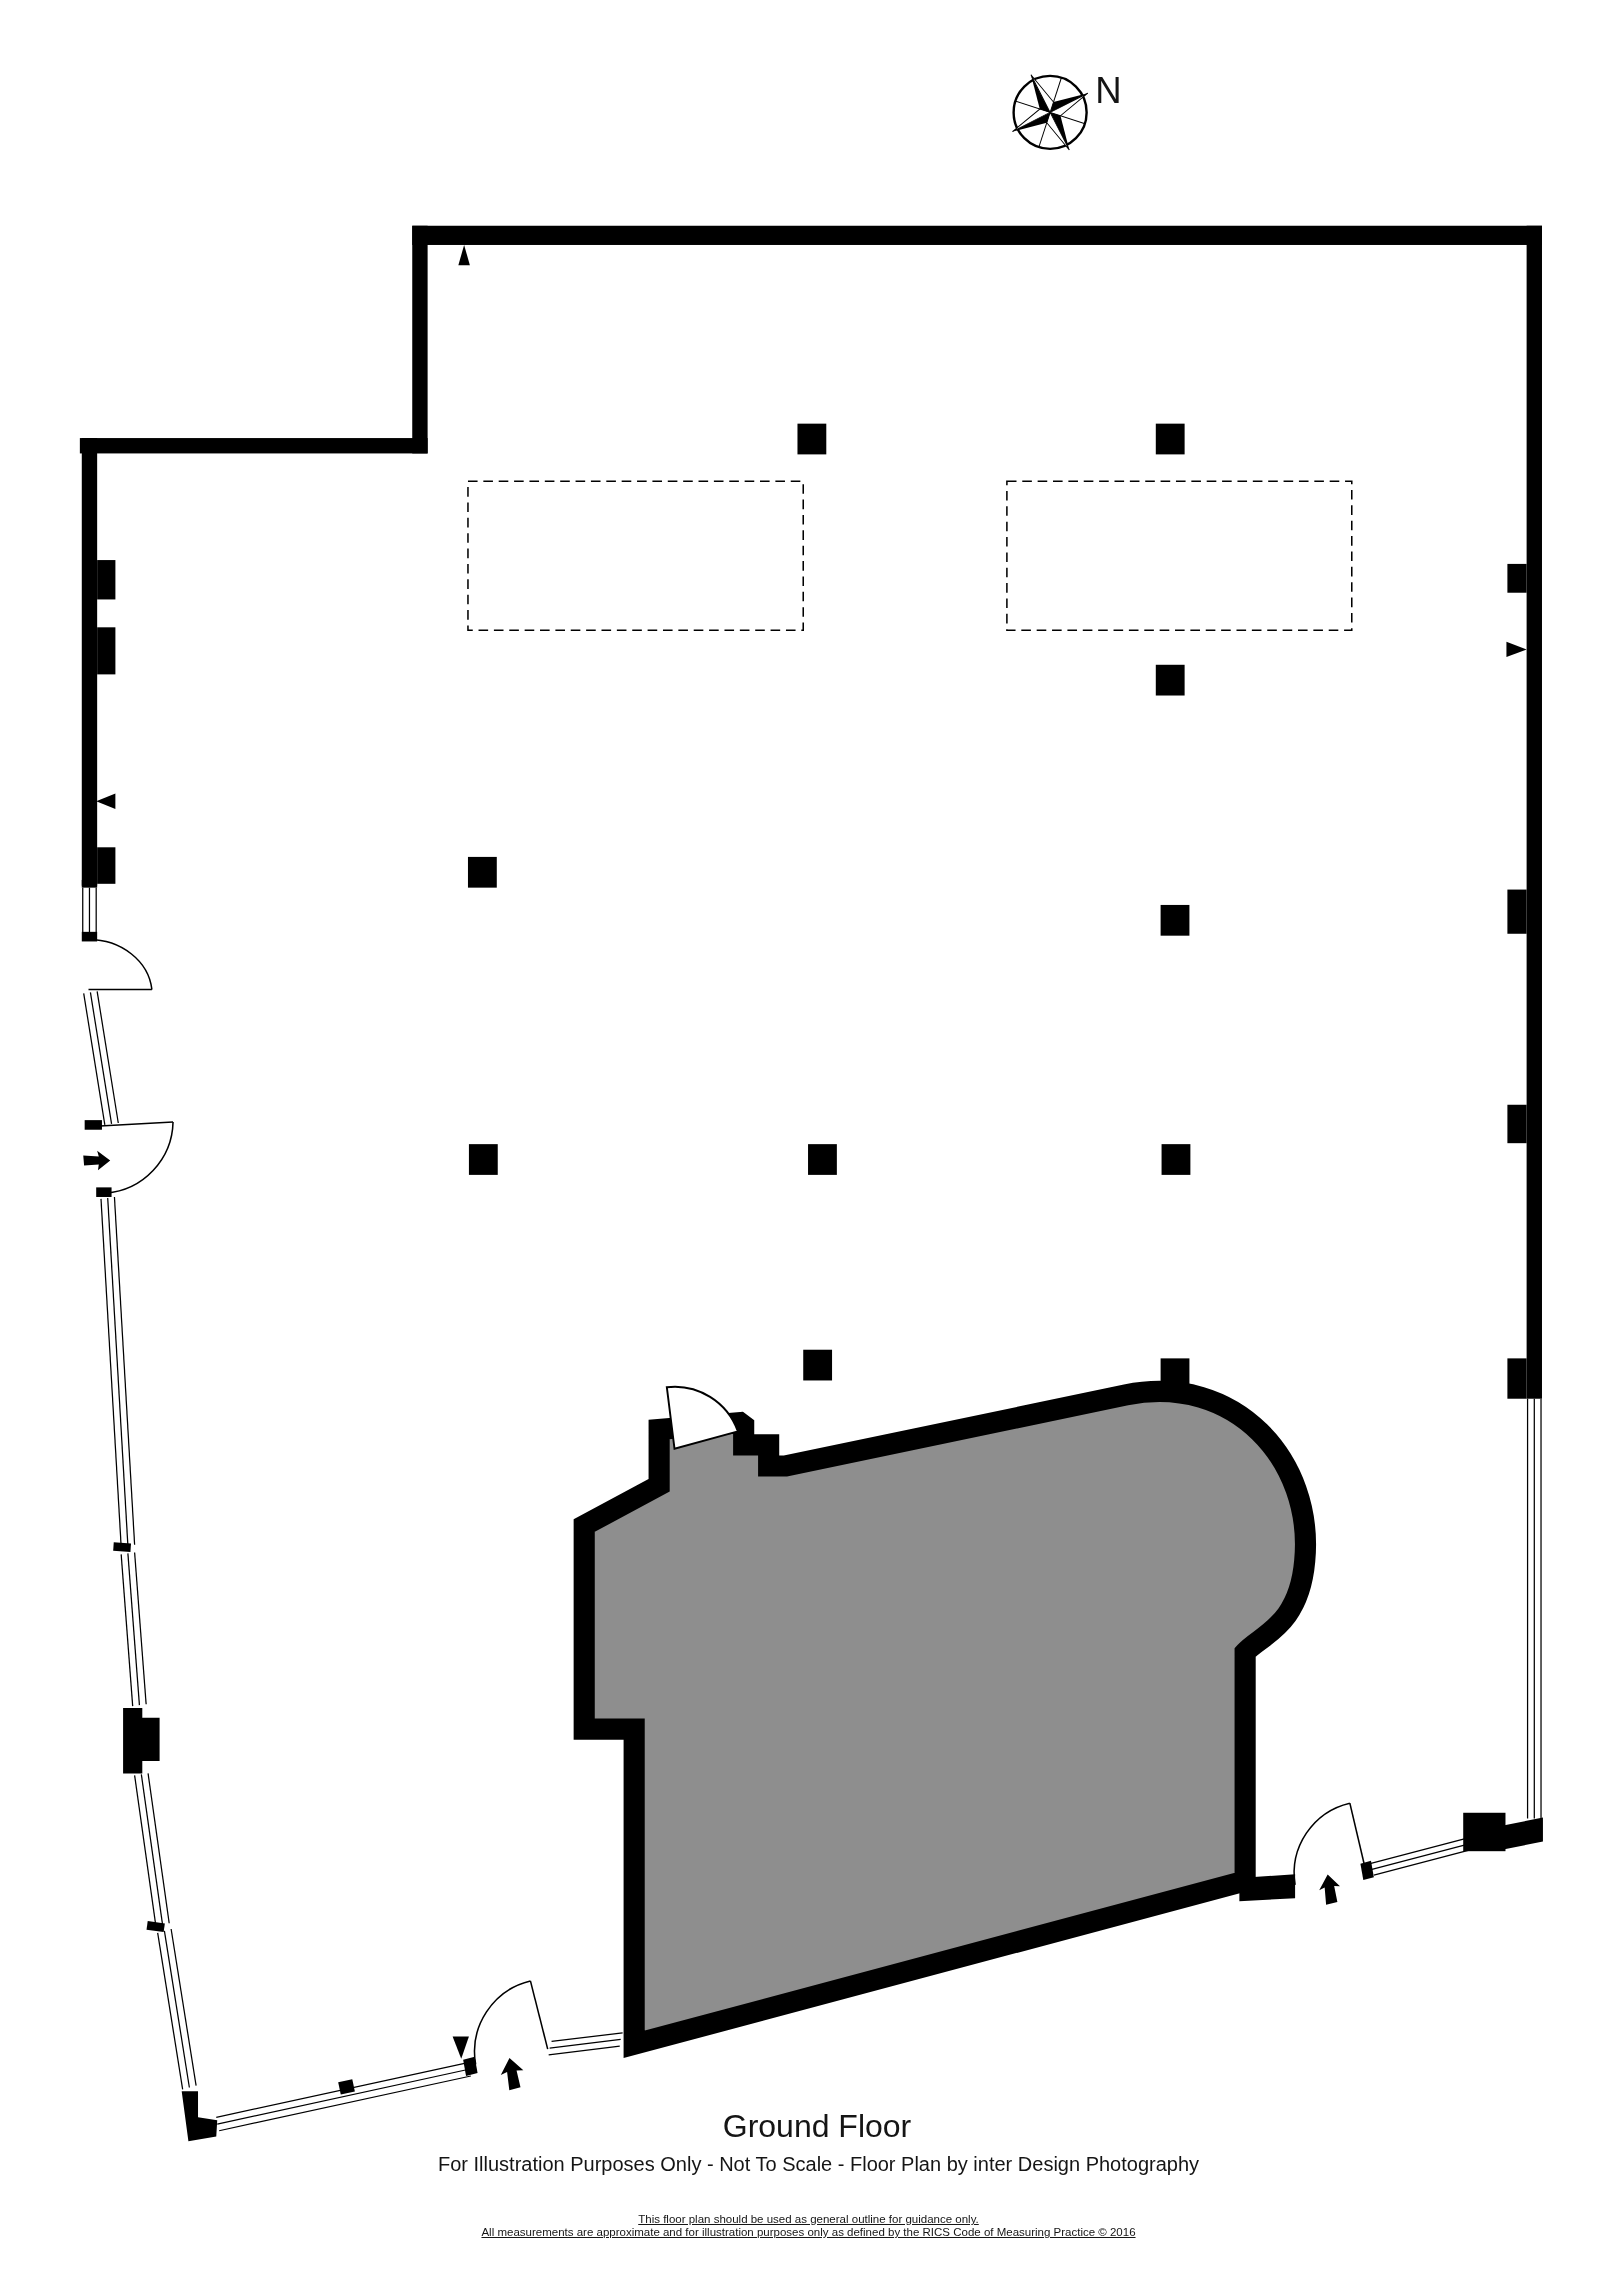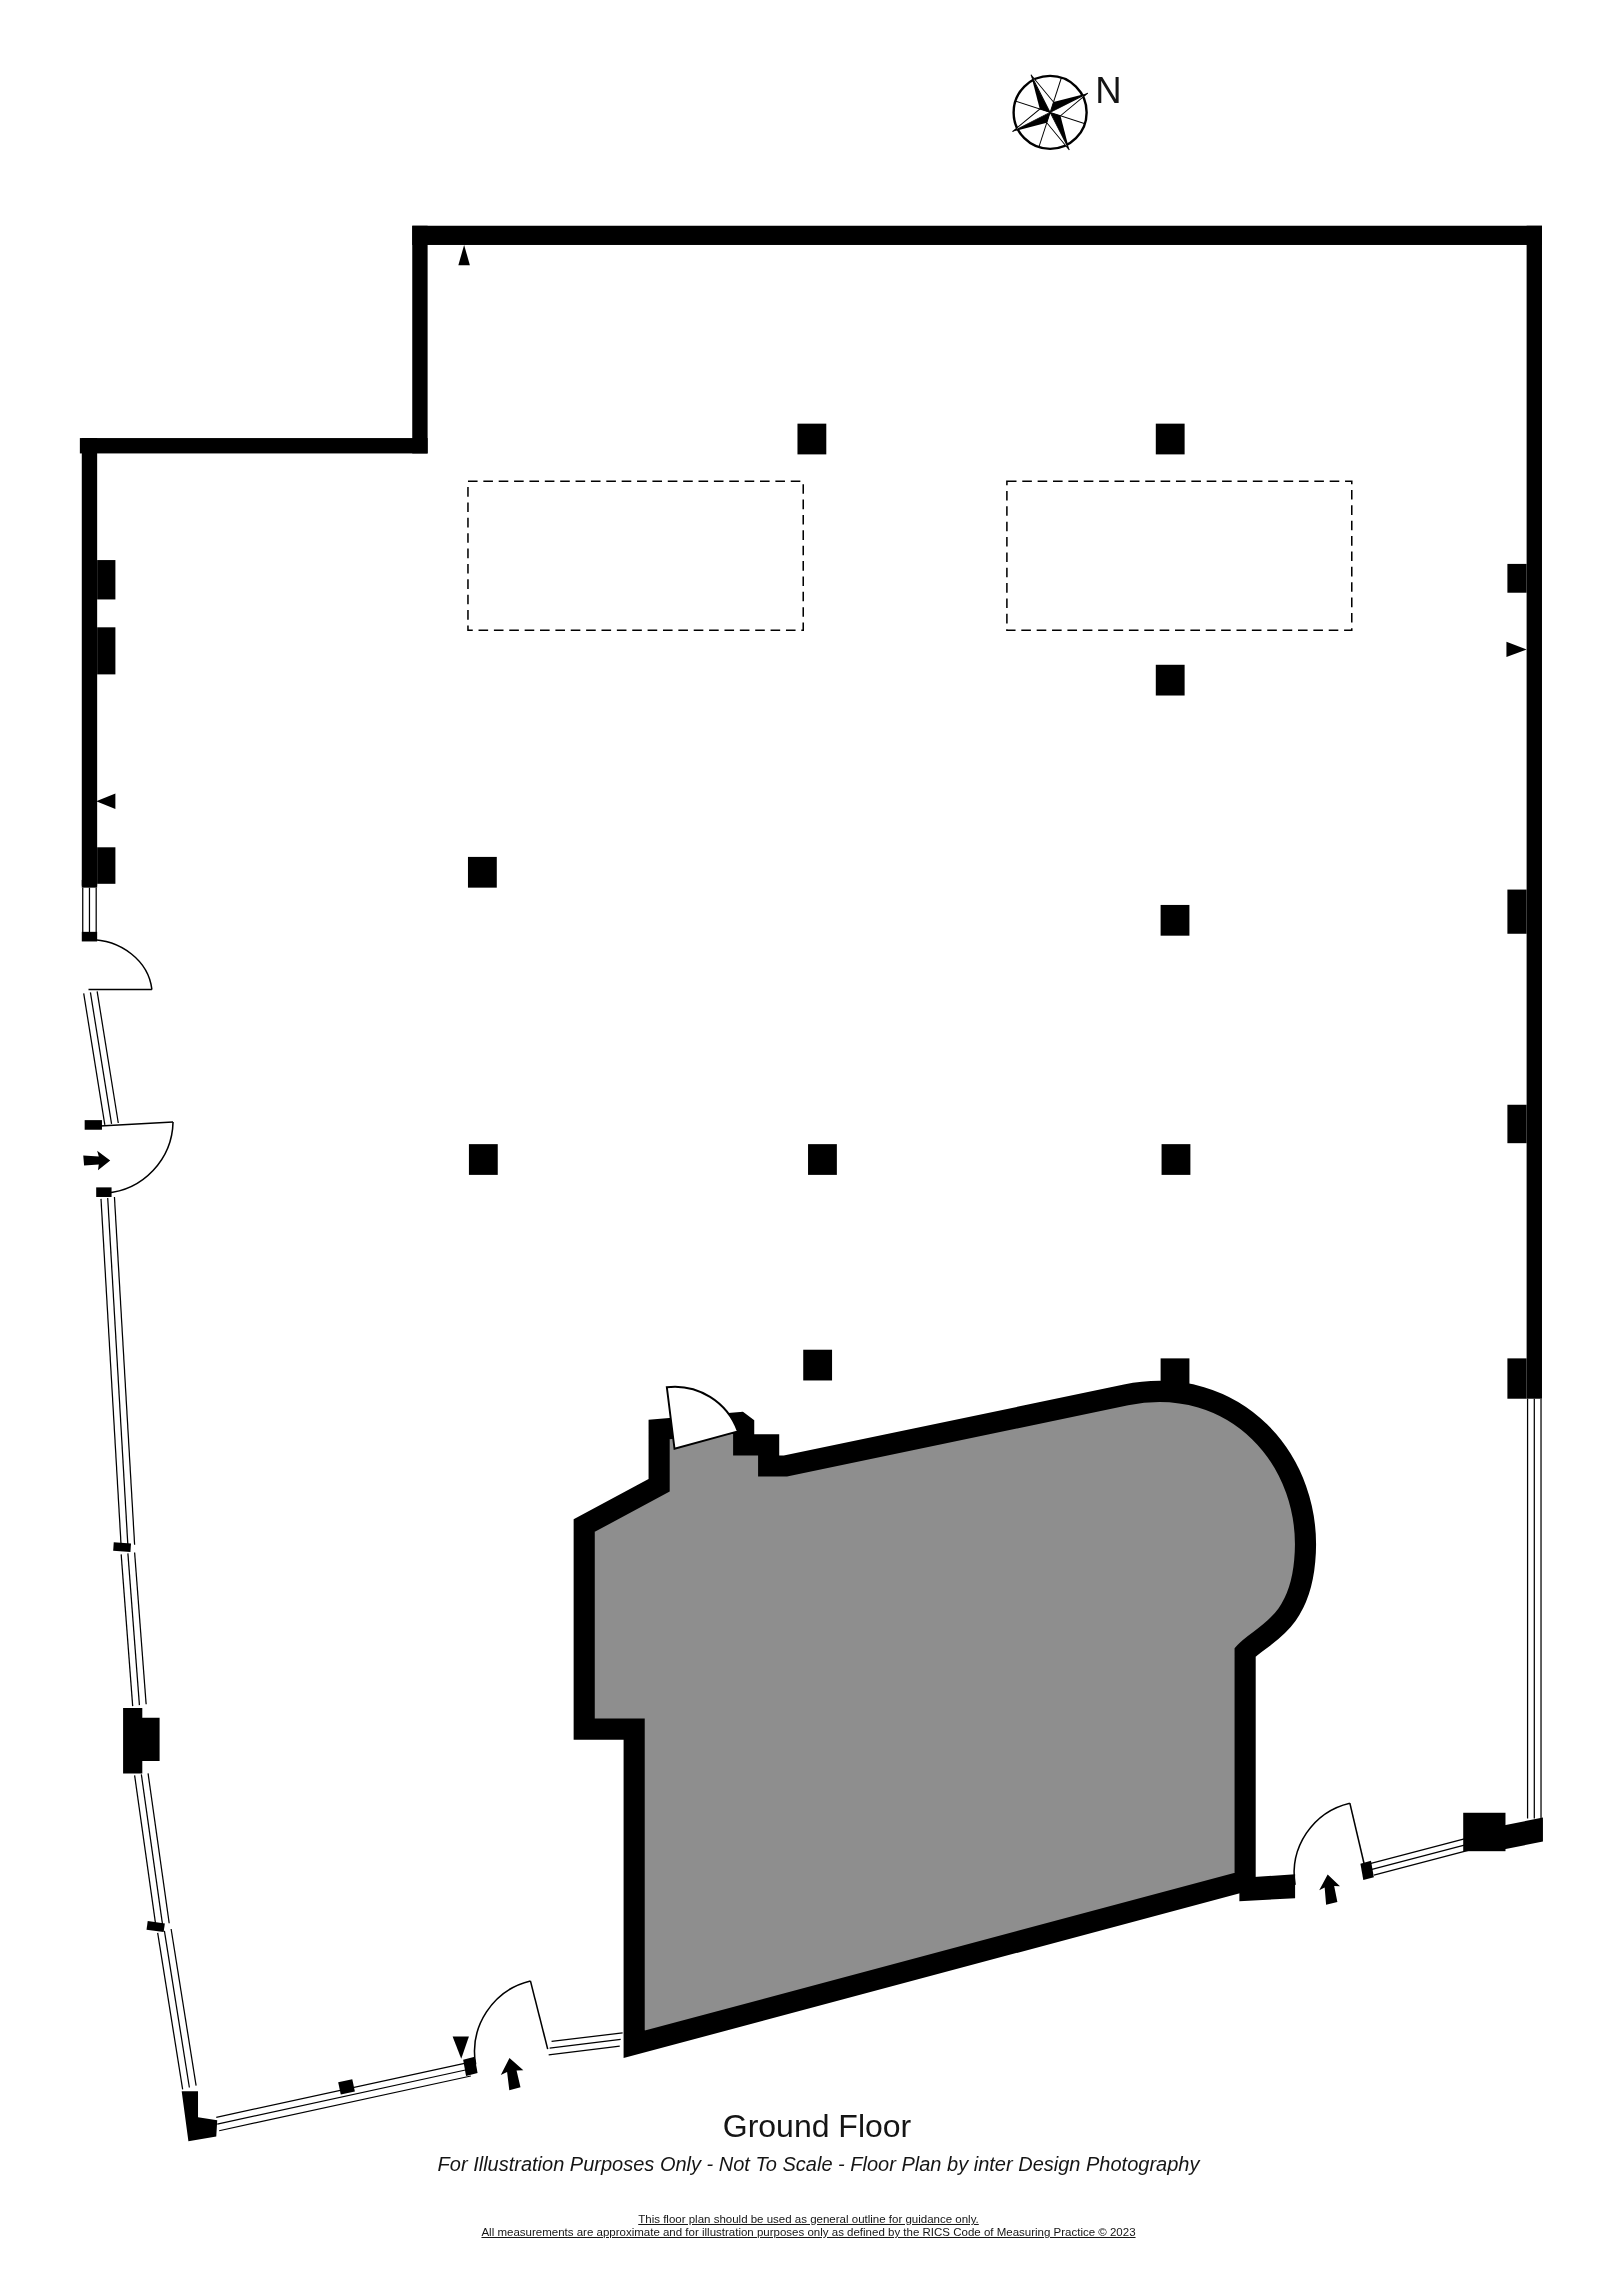--- a/index.html
+++ b/index.html
@@ -7,21 +7,21 @@
         font-family:"Liberation Sans", sans-serif;color:#111;}
   .plan-svg{position:absolute;left:0;top:0;}
   .txt{position:absolute;text-align:center;color:#151515;}
   .title-block{left:429px;top:33px;width:769px;}
   .title-line{font-size:36px;line-height:41px;}
   .area-label{font-size:19px;line-height:25px;margin-top:3.8px;}
   .area-value{font-size:24px;line-height:29px;margin-top:1.9px;}
   .room-block{left:715px;top:874px;width:384px;}
   .room-line{font-size:26px;line-height:32px;}
   .ground-floor{left:625px;top:2108px;width:384px;font-size:32px;}
-  .footer1{left:242px;top:2153px;width:1153px;font-size:20px;font-style:italic;}
+  .footer1{left:242px;top:2153px;width:1153px;font-size:20px;}
   .website{left:242px;top:2186px;width:1153px;font-size:18px;}
   .disc{left:232px;width:1153px;font-size:11.5px;line-height:12.5px;text-decoration:underline;}
   .disc1{top:2213px;}
   .disc2{top:2226px;}
 </style>
 </head>
 <body>
 
 <div class="page">
 
@@ -193,16 +193,16 @@
       <text x="47" y="-10" font-size="38" fill="#151515">N</text>
     </g>
   </svg>
 
 
 
   <div class="txt ground-floor">Ground Floor</div>
 
   <div class="txt footer1">For Illustration Purposes Only - Not To Scale - Floor Plan by inter Design Photography</div>
   <div class="txt disc disc1">This floor plan should be used as general outline for guidance only.</div>
-  <div class="txt disc disc2">All measurements are approximate and for illustration purposes only as defined by the RICS Code of Measuring Practice © 2023</div>
+  <div class="txt disc disc2">All measurements are approximate and for illustration purposes only as defined by the RICS Code of Measuring Practice © 2016</div>
 
 </div>
 
 
 </body></html>

